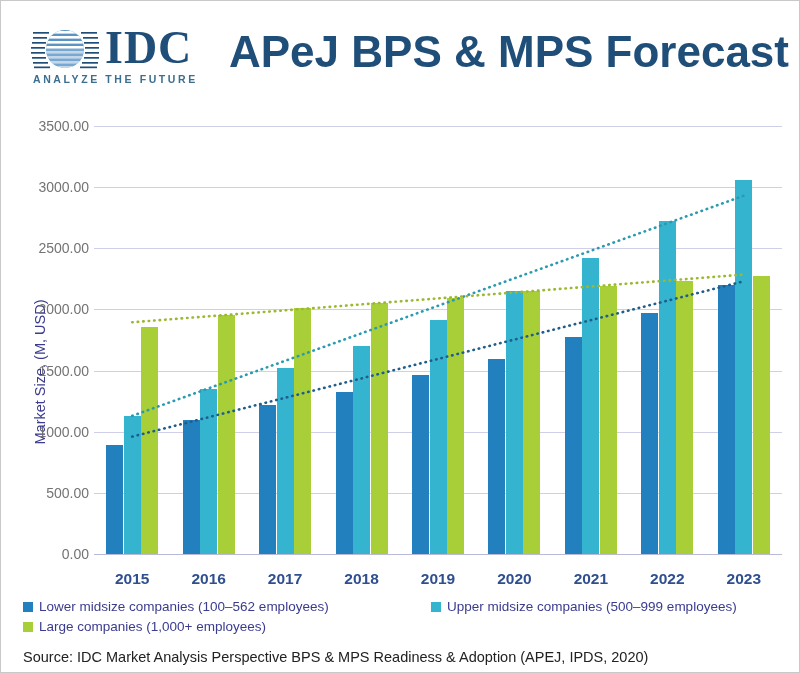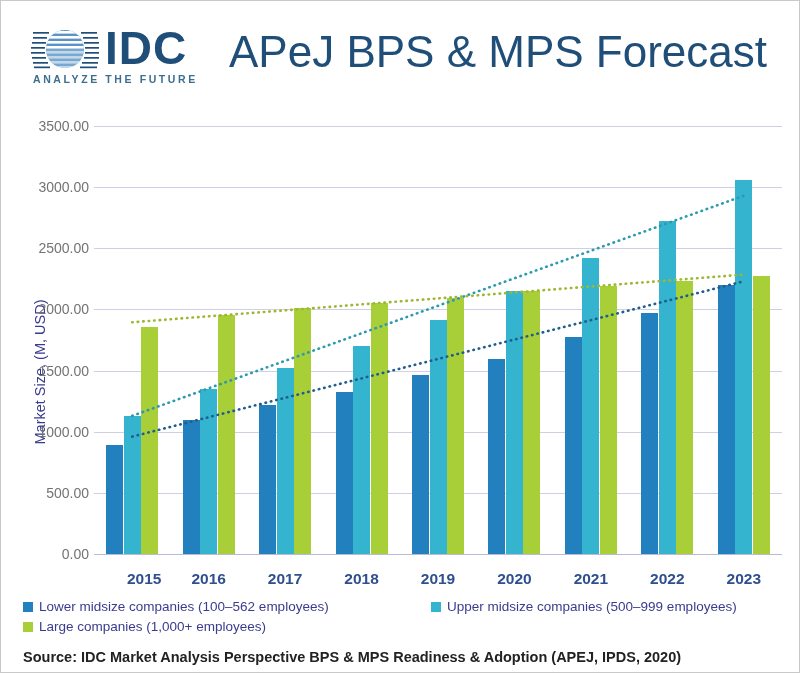--- a/index.html
+++ b/index.html
@@ -34,42 +34,42 @@
     width: 175px; height: 62px;
   }
   .logo-globe {
     position: absolute;
     left: 0; top: 0;
     width: 68px; height: 48px;
   }
   .idc-text {
     position: absolute;
     left: 74px; top: -2px;
-    font-family: Liberation Sans, sans-serif;
+    font-family: Liberation Serif, serif;
     font-size: 46px;
     font-weight: 700;
     letter-spacing: 1px;
     color: #1f4e79;
     line-height: 50px;
   }
   .logo-tag {
     position: absolute;
     left: 2px; top: 48px;
     font-size: 10.5px;
     letter-spacing: 2.6px;
     color: #3b6e8f;
     font-weight: 600;
   }
   .chart-title {
     position: absolute;
     left: 228px; top: 26px;
     width: 552px;
     font-size: 44px;
     color: #1f4e79;
-    font-weight: 400;
+    font-weight: 700;
     letter-spacing: 0px;
     white-space: nowrap;
   }
 
   
   .chart-area {
     position: absolute;
     left: 0; top: 108px;
     width: 800px; height: 487px;
   }
@@ -146,21 +146,20 @@
     width: 10px; height: 10px;
     margin-right: 6px;
     vertical-align: -1px;
   }
   .source {
     position: absolute;
     left: 22px; top: 648px;
     font-size: 14.5px;
     color: #222222;
     white-space: nowrap;
-    font-weight: bold;
   }
 </style>
 </head>
 <body>
 
 <div id="root">
 
   <div class="header">
 
     <div class="logo-wrap">
@@ -258,21 +257,21 @@
         <div class="bar" title="Lower midsize companies (100–499 employees) 2023: 2200" style="left: 716.778px; width: 17px; height: 269.029px; background: rgb(35, 128, 191);"></div>
         <div class="bar" title="Upper midsize companies (500–999 employees) 2023: 3055" style="left: 734.278px; width: 17px; height: 373.583px; background: rgb(53, 180, 207);"></div>
         <div class="bar" title="Large companies (1,000+ employees) 2023: 2270" style="left: 751.778px; width: 17px; height: 277.589px; background: rgb(168, 206, 56);"></div>
       </div>
     <svg class="trend" id="trendlines" viewBox="0 0 688 445" preserveAspectRatio="none">
         <line x1="38.22222222222222" y1="327.60571428571427" x2="649.7777777777777" y2="172.30285714285714" stroke="#1f5d8c" stroke-width="2.6" stroke-linecap="round" stroke-dasharray="0.5 5"></line>
         <line x1="38.22222222222222" y1="306.81714285714287" x2="649.7777777777777" y2="86.70285714285711" stroke="#2a9ab0" stroke-width="2.6" stroke-linecap="round" stroke-dasharray="0.5 5"></line>
         <line x1="38.22222222222222" y1="213.26857142857142" x2="649.7777777777777" y2="165.57714285714286" stroke="#9cb832" stroke-width="2.6" stroke-linecap="round" stroke-dasharray="0.5 5"></line>
       </svg>
     <div id="ticks-x">
-        <div class="xtick" style="left: 131.222px; margin-left: 12px;">2015</div>
+        <div class="xtick" style="left: 131.222px;">2015</div>
         <div class="xtick" style="left: 207.667px;">2016</div>
         <div class="xtick" style="left: 284.111px; text-align: right;">2017</div>
         <div class="xtick" style="left: 360.556px;">2018</div>
         <div class="xtick" style="left: 437px;">2019</div>
         <div class="xtick" style="left: 513.444px;">2020</div>
         <div class="xtick" style="left: 589.889px;">2021</div>
         <div class="xtick" style="left: 666.333px;">2022</div>
         <div class="xtick" style="left: 742.778px;">2023</div>
       </div>
   </div>

